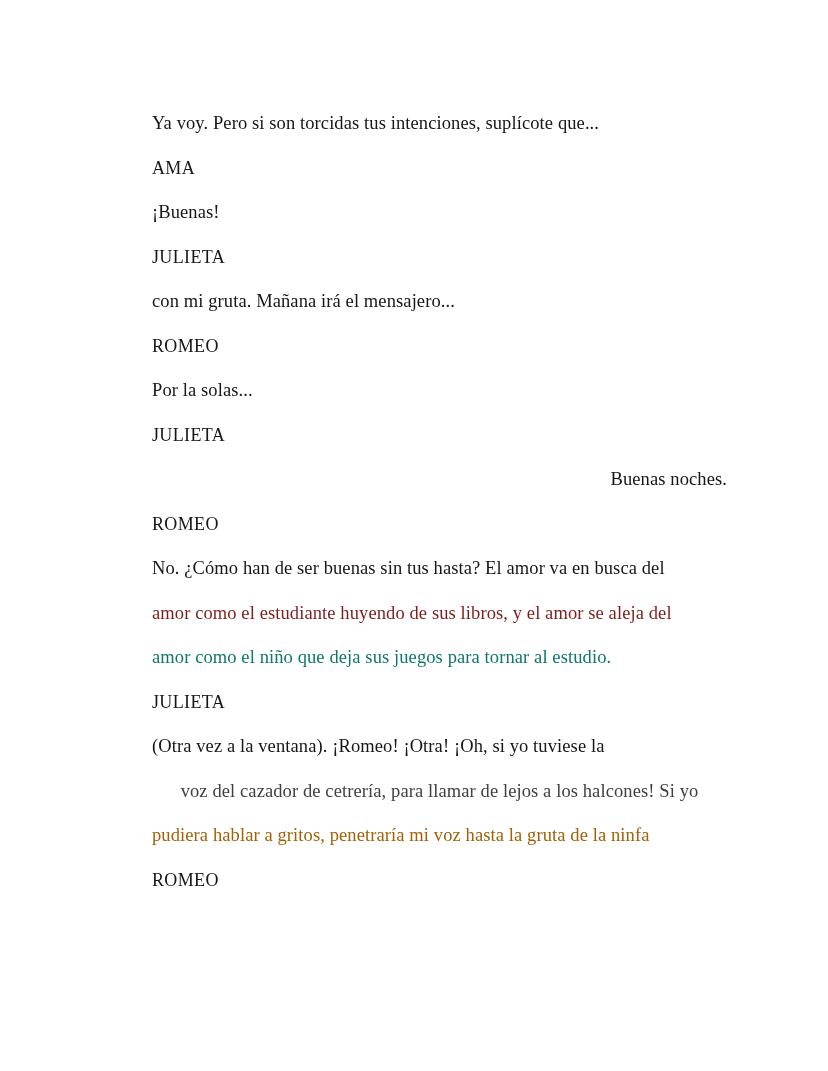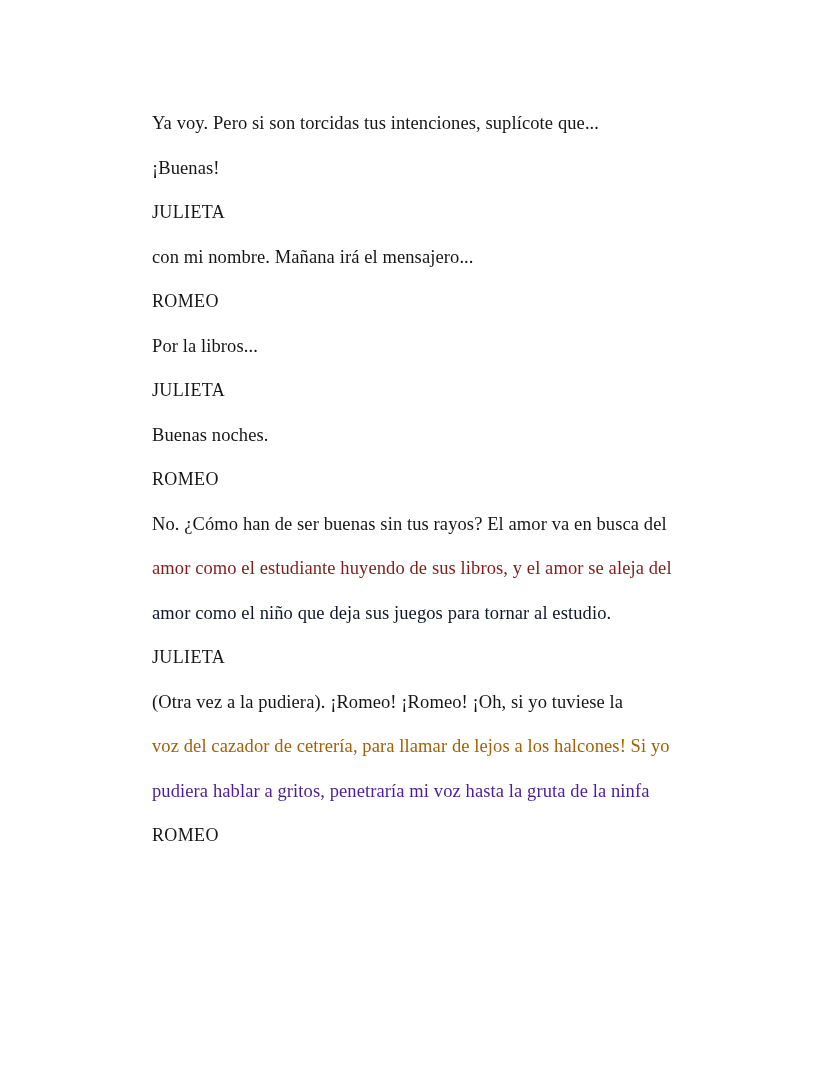--- a/index.html
+++ b/index.html
@@ -41,30 +41,31 @@
     font-size: 18px;
     letter-spacing: 0.35px;
   }
 </style>
 </head>
 <body style="background: rgb(255, 255, 255);">
 
 <div class="page" style="background: rgb(255, 255, 255);">
   <div class="text-body" id="text-body">
       <div class="doc-line" style="color: rgb(22, 22, 22);">Ya voy. Pero si son torcidas tus intenciones, suplícote que...</div>
+      <div class="doc-line speaker" style="color: rgb(22, 22, 22);">AMA</div>
       <div class="doc-line" style="color: rgb(22, 22, 22);">¡Buenas!</div>
       <div class="doc-line speaker" style="color: rgb(22, 22, 22);">JULIETA</div>
-      <div class="doc-line" style="color: rgb(22, 22, 22);">con mi nombre. Mañana irá el mensajero...</div>
+      <div class="doc-line" style="color: rgb(22, 22, 22);">con mi gruta. Mañana irá el mensajero...</div>
       <div class="doc-line speaker" style="color: rgb(22, 22, 22);">ROMEO</div>
-      <div class="doc-line" style="color: rgb(22, 22, 22);">Por la libros...</div>
+      <div class="doc-line" style="color: rgb(22, 22, 22);">Por la solas...</div>
       <div class="doc-line speaker" style="color: rgb(22, 22, 22);">JULIETA</div>
-      <div class="doc-line" style="color: rgb(22, 22, 22);">Buenas noches.</div>
+      <div class="doc-line" style="color: rgb(22, 22, 22); text-align: right;">Buenas noches.</div>
       <div class="doc-line speaker" style="color: rgb(22, 22, 22);">ROMEO</div>
-      <div class="doc-line" style="color: rgb(22, 22, 22);">No. ¿Cómo han de ser buenas sin tus rayos? El amor va en busca del</div>
+      <div class="doc-line" style="color: rgb(22, 22, 22);">No. ¿Cómo han de ser buenas sin tus hasta? El amor va en busca del</div>
       <div class="doc-line" style="color: #7f1d1d;">amor como el estudiante huyendo de sus libros, y el amor se aleja del</div>
-      <div class="doc-line" style="color: #0f172a;">amor como el niño que deja sus juegos para tornar al estudio.</div>
+      <div class="doc-line" style="color: #0f766e;">amor como el niño que deja sus juegos para tornar al estudio.</div>
       <div class="doc-line speaker" style="color: rgb(22, 22, 22);">JULIETA</div>
-      <div class="doc-line" style="color: rgb(22, 22, 22);">(Otra vez a la pudiera). ¡Romeo! ¡Romeo! ¡Oh, si yo tuviese la</div>
-      <div class="doc-line" style="color: #a16207;">voz del cazador de cetrería, para llamar de lejos a los halcones! Si yo</div>
-      <div class="doc-line" style="color: #4c1d95;">pudiera hablar a gritos, penetraría mi voz hasta la gruta de la ninfa</div>
+      <div class="doc-line" style="color: rgb(22, 22, 22);">(Otra vez a la ventana). ¡Romeo! ¡Otra! ¡Oh, si yo tuviese la</div>
+      <div class="doc-line" style="color: #404040; text-align: center;">voz del cazador de cetrería, para llamar de lejos a los halcones! Si yo</div>
+      <div class="doc-line" style="color: #a16207;">pudiera hablar a gritos, penetraría mi voz hasta la gruta de la ninfa</div>
       <div class="doc-line speaker" style="color: rgb(22, 22, 22);">ROMEO</div>
     </div>
 </div>
 
 </body></html>

